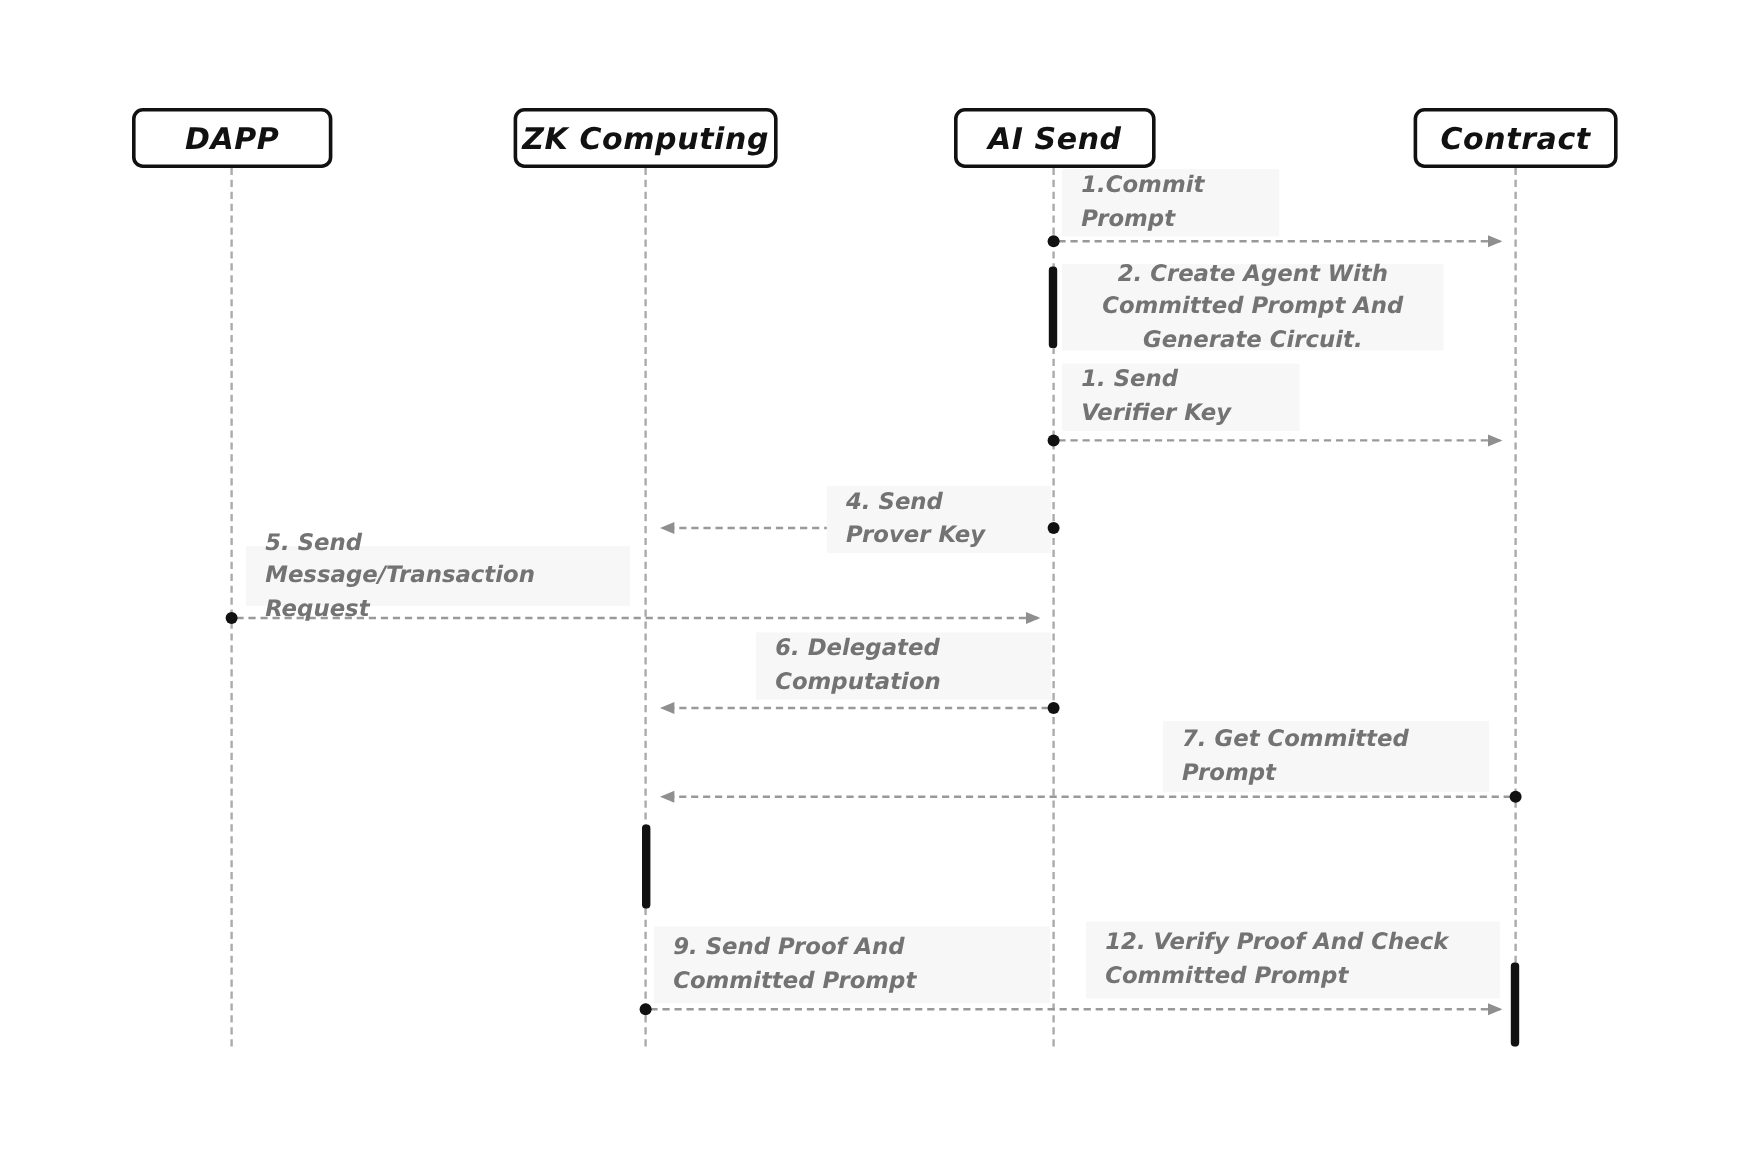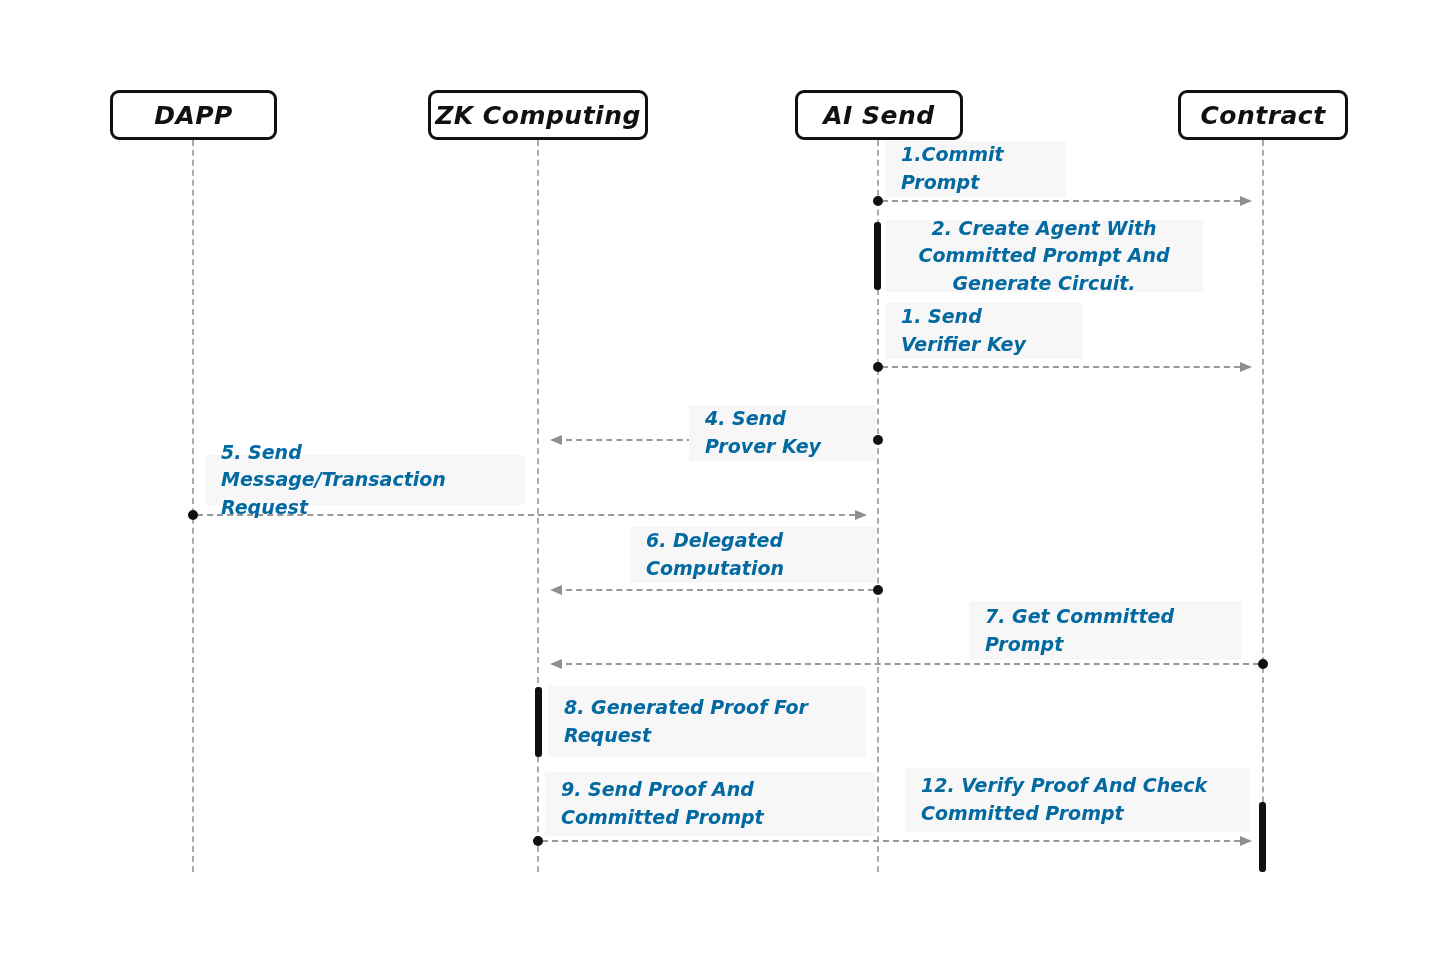--- a/index.html
+++ b/index.html
@@ -41,21 +41,21 @@
     height: 752px;
     width: 0;
     border-left: 2px dashed #ababab;
     z-index: 0;
   }
 
   
   .note {
     position: absolute;
     background: #f7f7f7;
-    color: #0369a1;
+    color: #737373;
     font-weight: bold;
     font-style: italic;
     font-size: 19px;
     line-height: 1.45;
     display: flex;
     align-items: center;
     padding: 6px 16px;
     z-index: 2;
   }
 
@@ -168,23 +168,20 @@
   <div class="head left" style="left:550px; top:585px;"></div>
 
   <div class="note" style="left:969px; top:601px; width:272px; height:59px;">
     <span>7. Get Committed Prompt</span>
   </div>
   <div class="arrow" style="left:556px; top:663px; width:703px;"></div>
   <div class="dot" style="left:1258px; top:659px;"></div>
   <div class="head left" style="left:550px; top:659px;"></div>
 
   <div class="activation" style="left:535px; top:687px; height:70px;"></div>
-  <div class="note" style="left:548px; top:686px; width:318px; height:71px;">
-    <span>8. Generated Proof For Request</span>
-  </div>
 
   <div class="note" style="left:545px; top:772px; width:330px; height:64px;">
     <span>9. Send Proof And Committed Prompt</span>
   </div>
   <div class="arrow" style="left:542px; top:840px; width:708px;"></div>
   <div class="dot" style="left:533px; top:836px;"></div>
   <div class="head right" style="left:1240px; top:836px;"></div>
 
   <div class="activation" style="left:1259px; top:802px; height:70px;"></div>
   <div class="note" style="left:905px; top:768px; width:345px; height:64px;">

